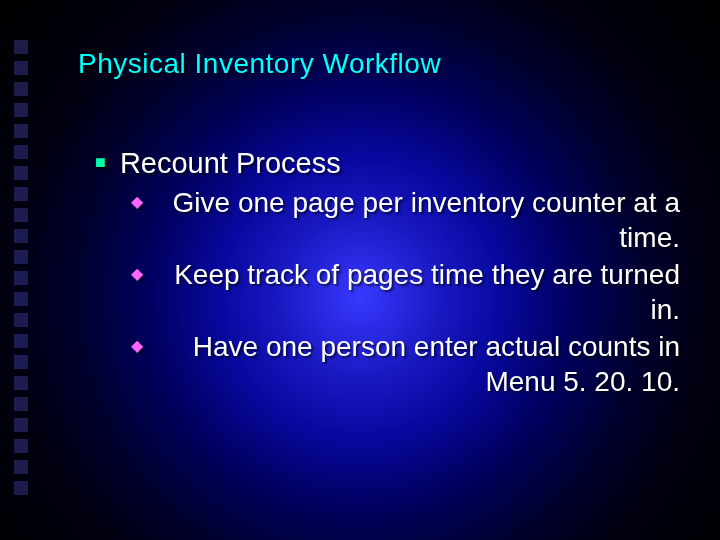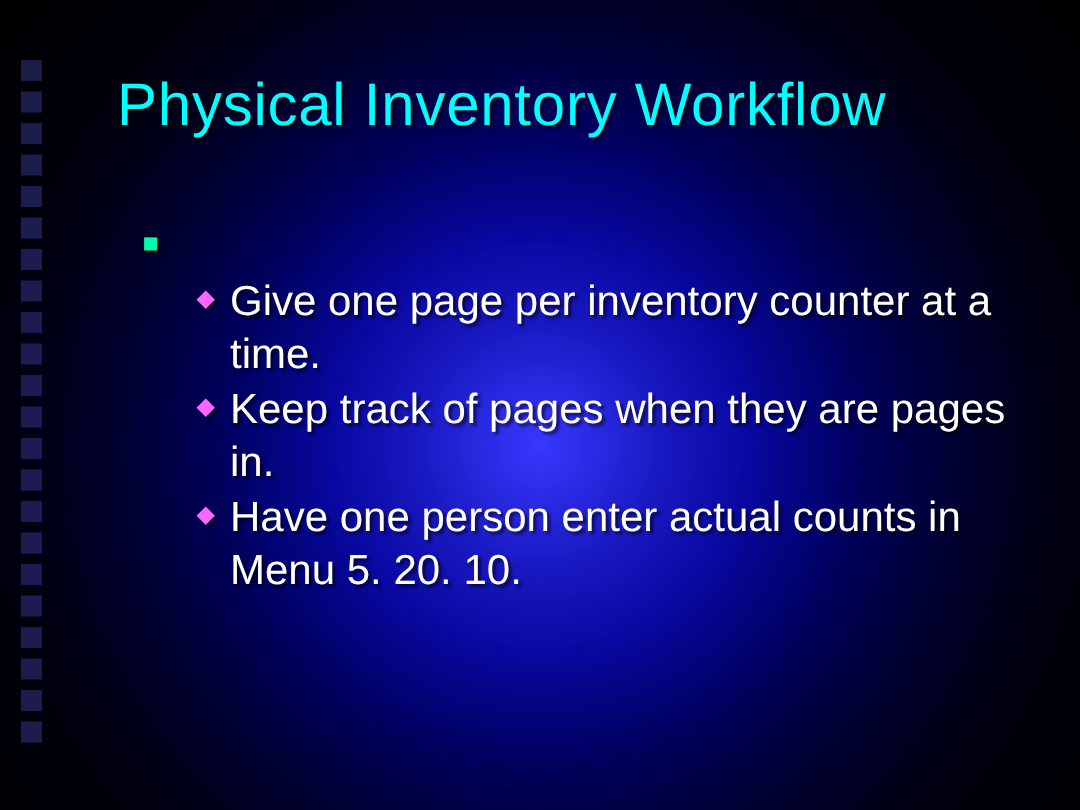--- a/index.html
+++ b/index.html
@@ -29,21 +29,21 @@
   .deco-sq {
     width: 14px;
     height: 14px;
     background: rgba(80, 80, 200, 0.35);
   }
   .title {
     position: absolute;
     left: 78px;
     top: 48px;
     color: #00ffff;
-    font-size: 40px;
+    font-size: 28px;
     font-weight: normal;
     letter-spacing: 0.5px;
     text-shadow: 2px 2px 2px rgba(0,0,0,0.6);
   }
   .body {
     position: absolute;
     left: 95px;
     top: 145px;
     right: 40px;
     color: #ffffff;
@@ -76,20 +76,21 @@
   }
   .lvl2 .bullet {
     color: #ff66ff;
     font-size: 16px;
     line-height: 34px;
     margin-right: 10px;
     flex: 0 0 auto;
   }
   .lvl2 .text {
     font-size: 28px;
+    text-align: right;
   }
 </style>
 </head>
 <body>
 
 <div class="slide">
 
   <div class="deco-col">
     <div class="deco-sq"></div>
     <div class="deco-sq"></div>
@@ -113,29 +114,30 @@
     <div class="deco-sq"></div>
     <div class="deco-sq"></div>
     <div class="deco-sq"></div>
   </div>
 
   <div class="title">Physical Inventory Workflow</div>
 
   <div class="body">
     <div class="lvl1">
       <span class="bullet">■</span>
+      <span class="text">Recount Process</span>
     </div>
     <div class="sub-list">
       <div class="lvl2">
         <span class="bullet">◆</span>
         <span class="text">Give one page per inventory counter at a time.</span>
       </div>
       <div class="lvl2">
         <span class="bullet">◆</span>
-        <span class="text">Keep track of pages when they are pages in.</span>
+        <span class="text">Keep track of pages time they are turned in.</span>
       </div>
       <div class="lvl2">
         <span class="bullet">◆</span>
         <span class="text">Have one person enter actual counts in Menu 5. 20. 10.</span>
       </div>
     </div>
   </div>
 
 </div>
 

